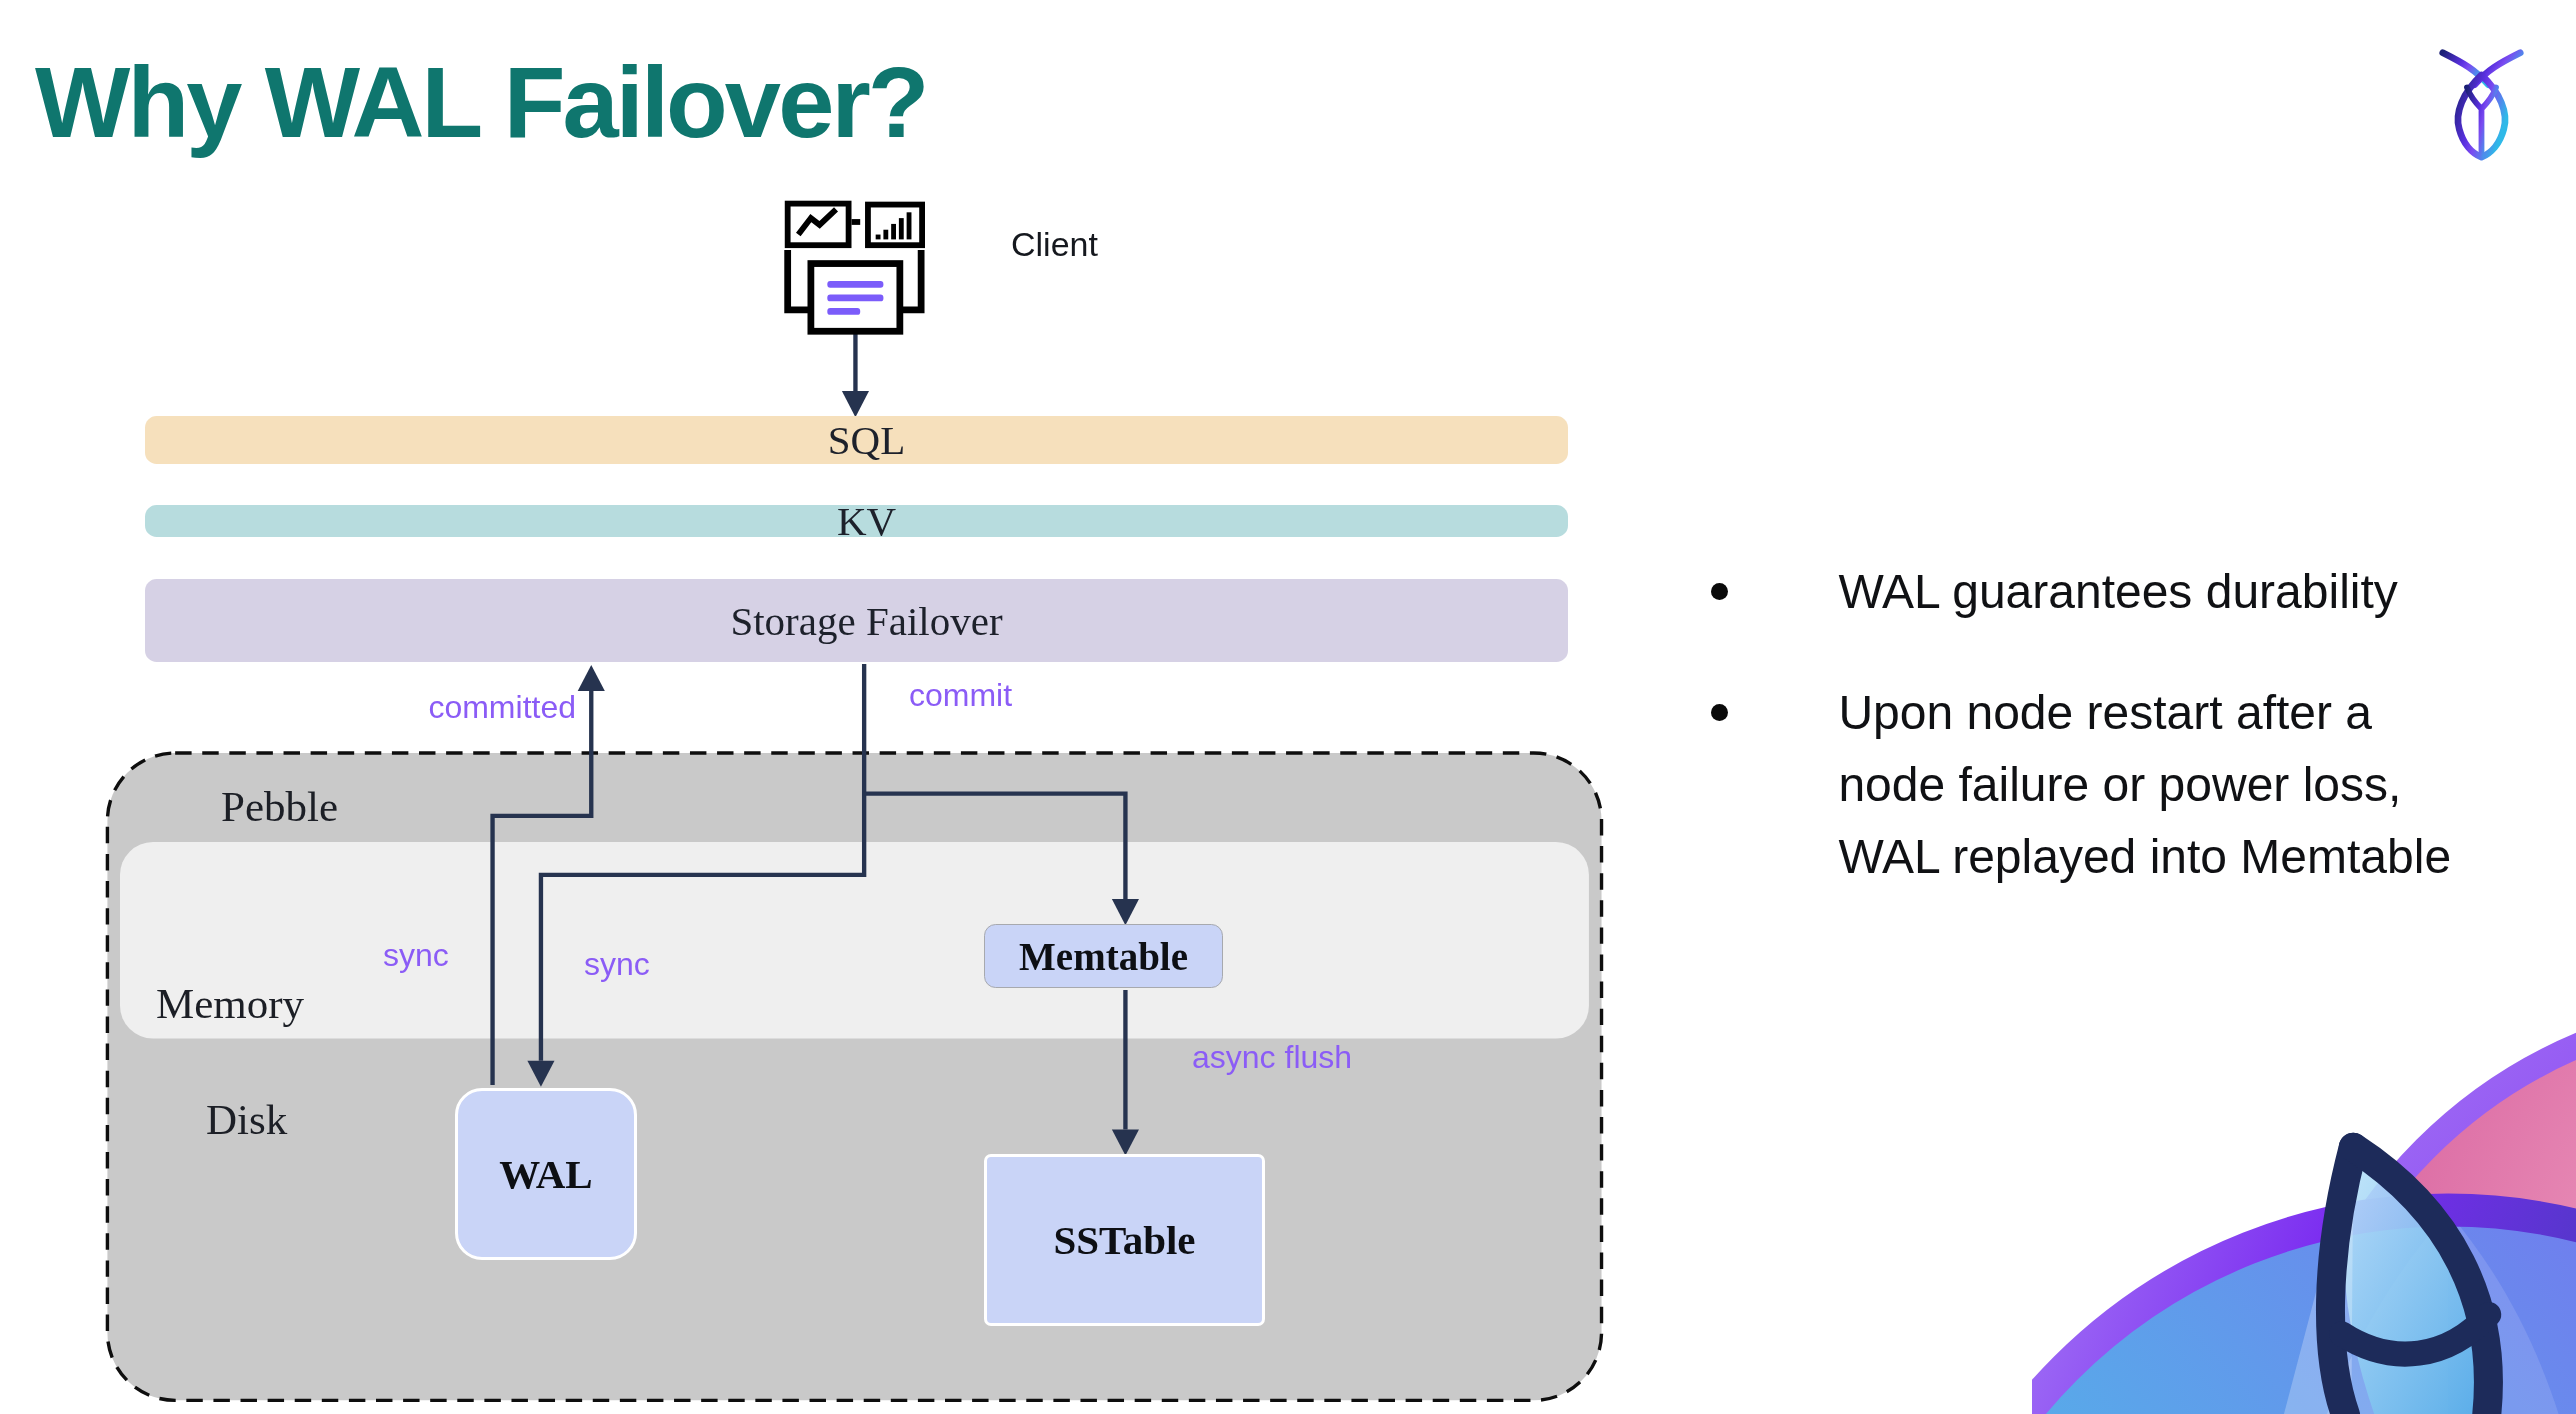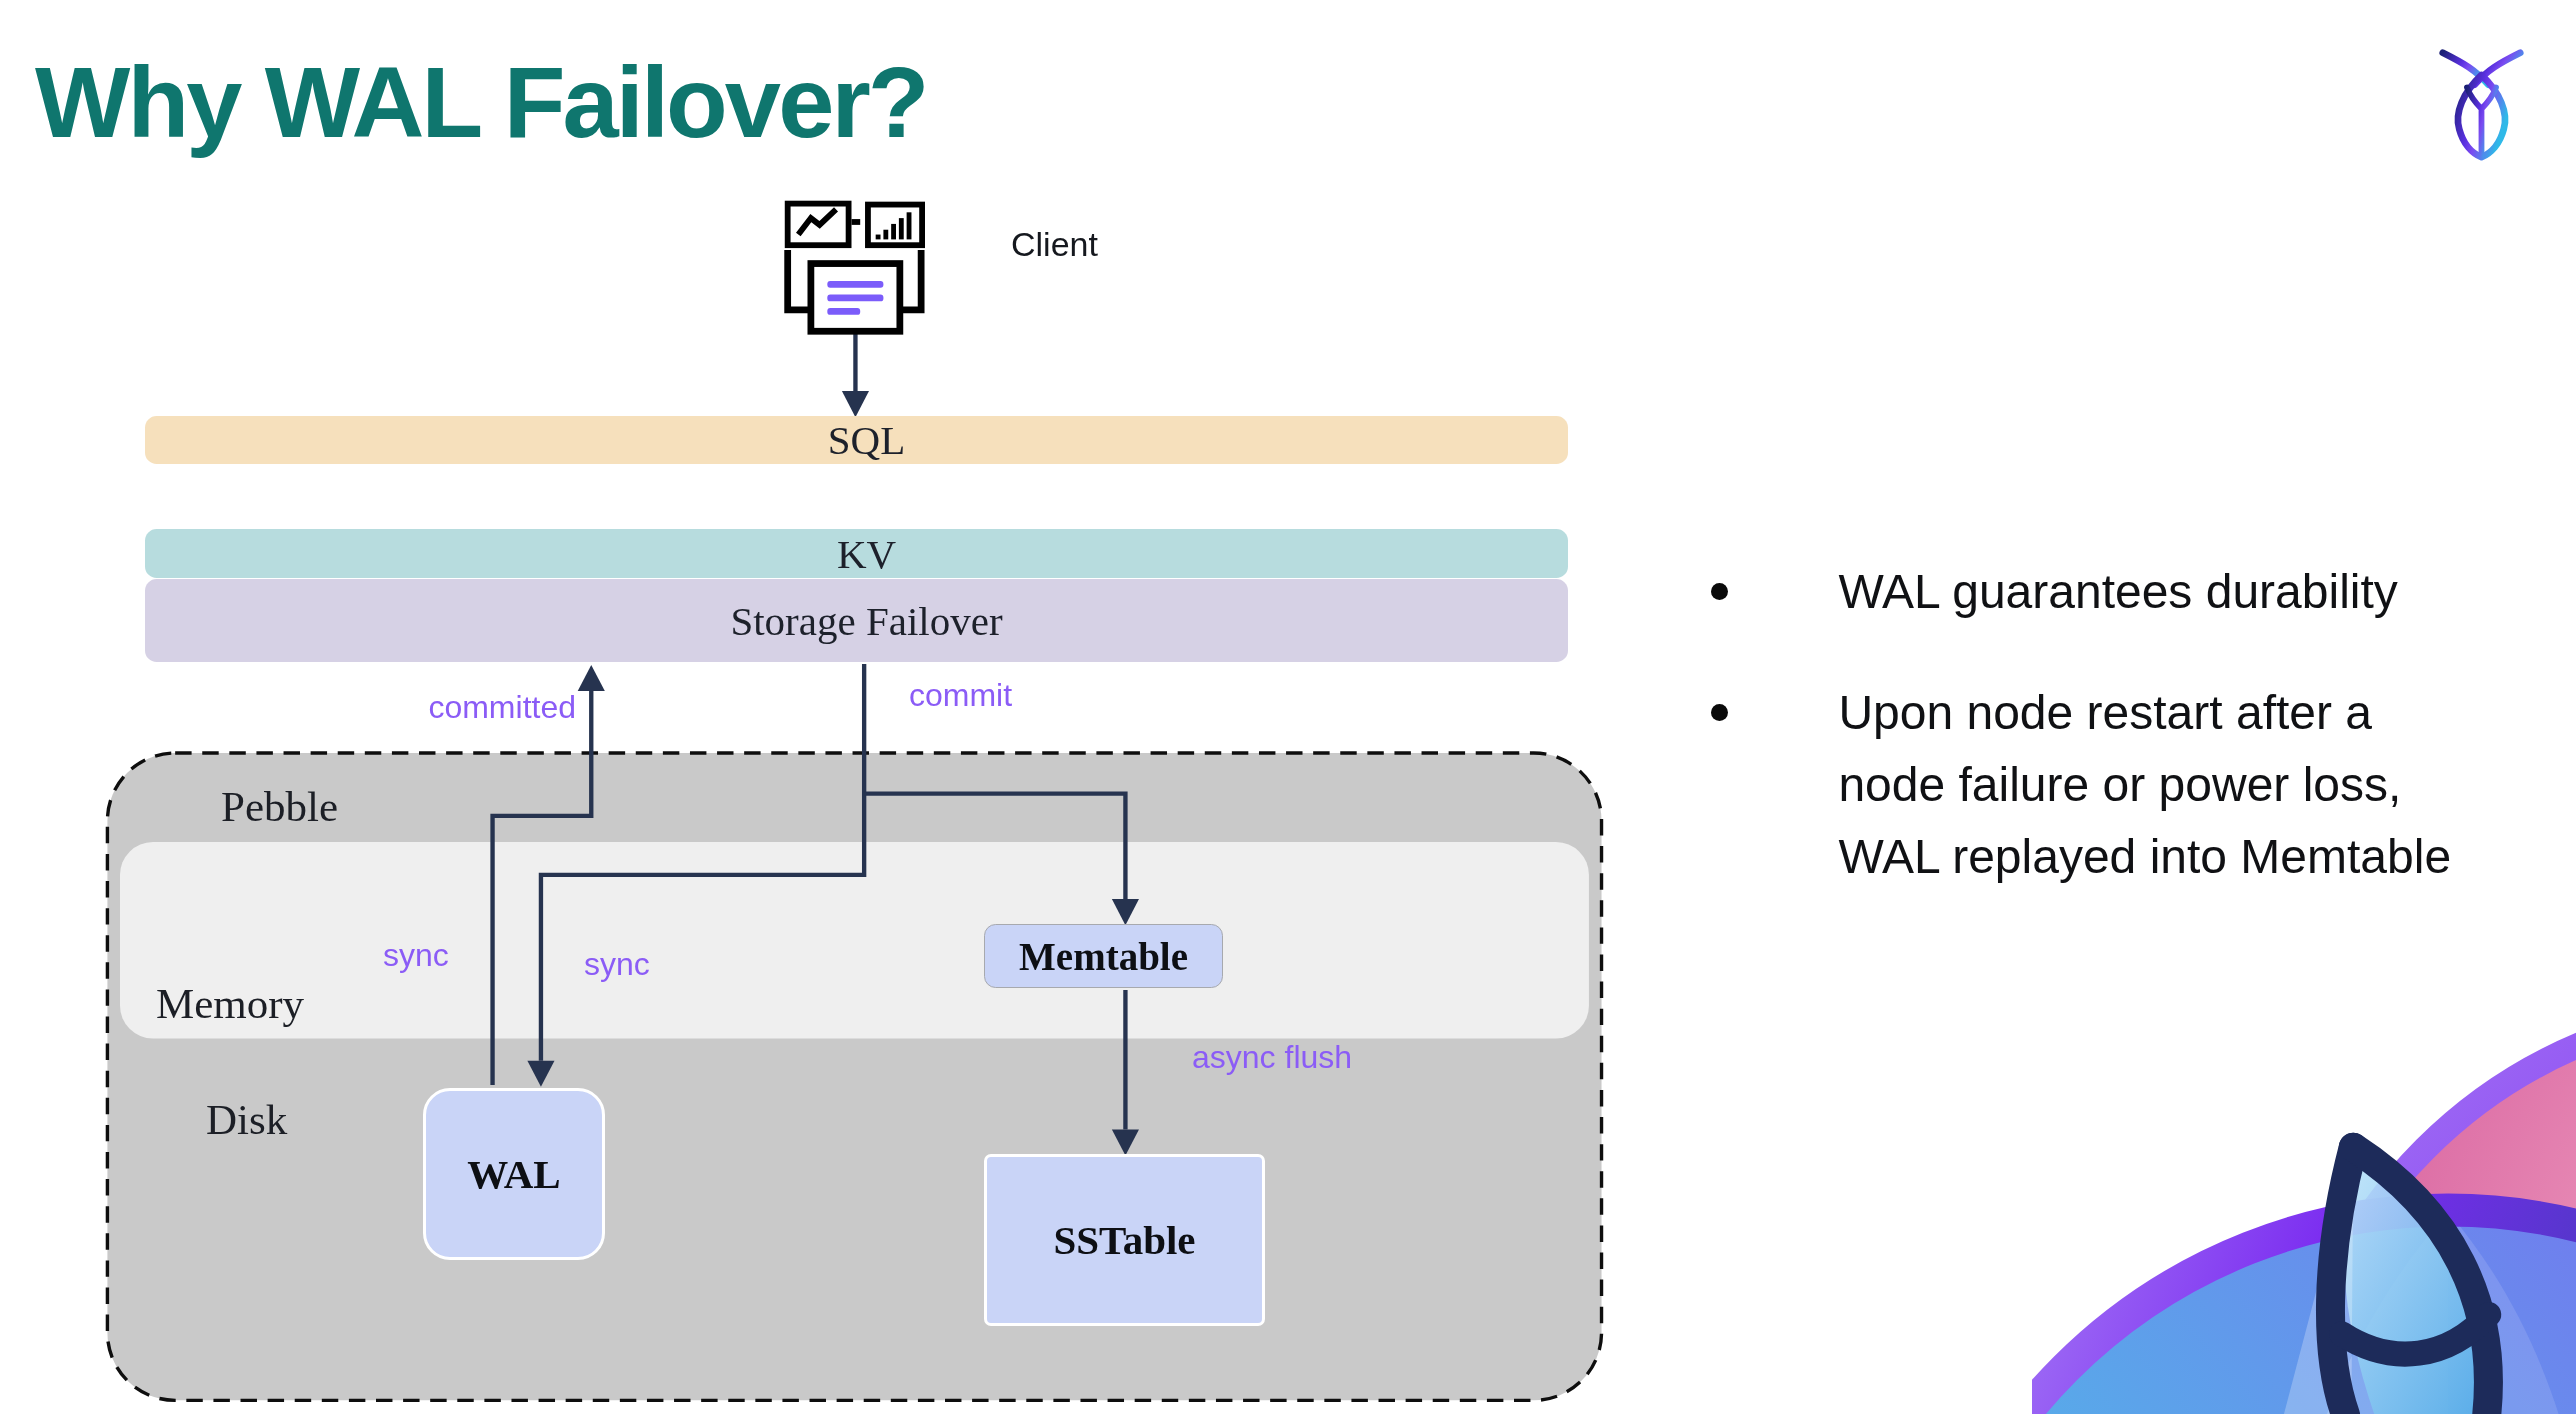--- a/index.html
+++ b/index.html
@@ -19,34 +19,34 @@
     left:35px;top:45px;font-size:101px;font-weight:800;letter-spacing:-2.9px;
     color:#0f766e;font-family:"Liberation Sans",sans-serif;
   }
   
   .layer{
     left:145px;width:1423px;border-radius:11.6px;text-align:center;
     font-family:"Liberation Serif",serif;font-size:41px;color:#1d212b;
     display:flex;align-items:center;justify-content:center;z-index:3;padding-left:20px;
   }
   #layer-sql{top:416px;height:48px;background:var(--sql);}
-  #layer-kv{top:505px;height:49px;background:var(--kv);margin-top:24px;}
+  #layer-kv{top:505px;height:32px;background:var(--kv);}
   #layer-storage{top:579px;height:83px;background:var(--storage);}
   
   #diagram{left:0;top:0;z-index:2;}
   
   .region-label{
     font-family:"Liberation Serif",serif;font-size:43px;color:#1c1f26;z-index:4;
   }
   
   .node{
     background:var(--node-fill);display:flex;align-items:center;justify-content:center;
     font-family:"Liberation Serif",serif;font-weight:700;color:#0d0f14;z-index:4;
   }
-  #node-wal{left:423px;top:1088px;width:182px;height:172px;border:3.9px solid #fff;border-radius:27px;font-size:41px;}
+  #node-wal{left:455px;top:1088px;width:182px;height:172px;border:3.9px solid #fff;border-radius:27px;font-size:41px;}
   #node-memtable{left:984px;top:924px;width:239px;height:64px;border:1.9px solid #a7a9ae;border-radius:11.6px;font-size:39px;}
   #node-sstable{left:984px;top:1154px;width:281px;height:172px;border:3.9px solid #fff;border-radius:7px;font-size:41px;}
   
   .edge-label{font-size:32px;color:#8b5cf6;z-index:5;white-space:nowrap;}
   
   #client-label{left:1011px;top:225px;font-size:34px;color:#15181e;z-index:4;}
   #client-icon{left:774px;top:192px;z-index:4;}
   
   .bullet{left:1711px;display:flex;gap:110px;z-index:4;}
   .bullet .dot{width:17.4px;height:17.4px;border-radius:50%;background:#0a0a0a;flex:0 0 auto;margin-top:27px;}

